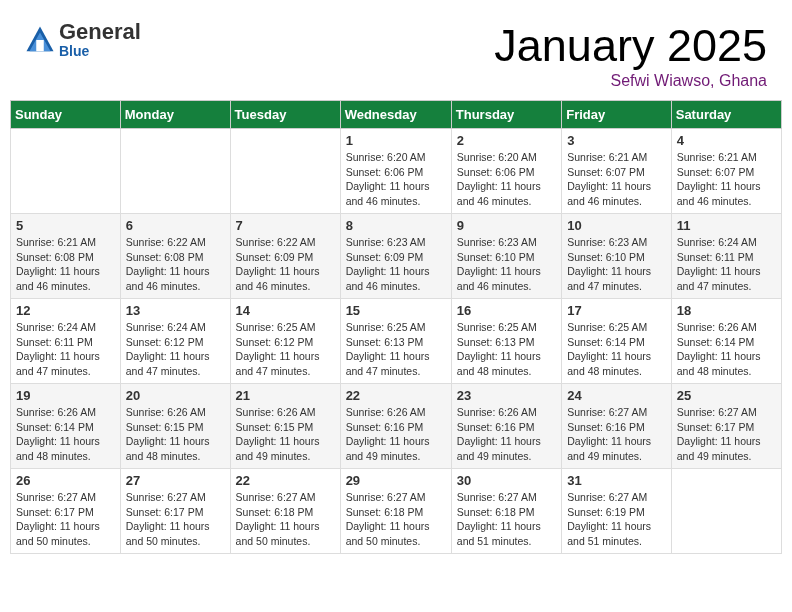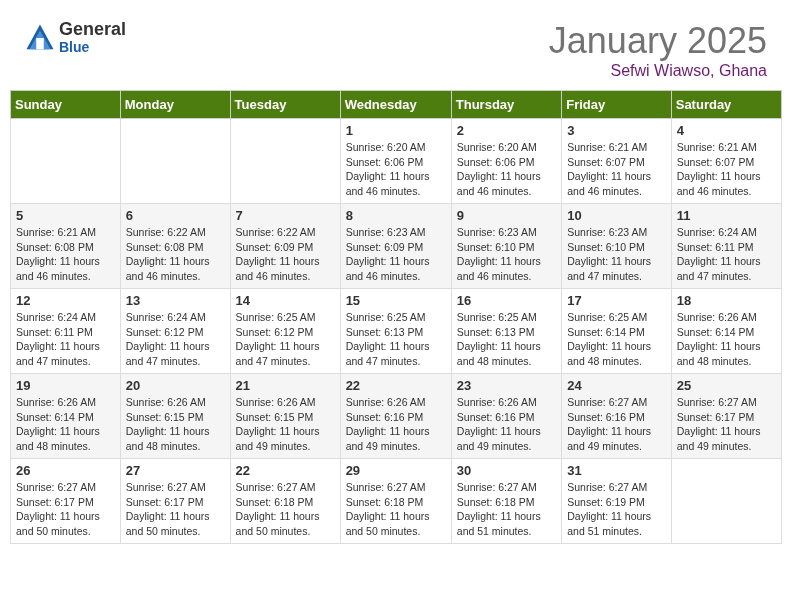--- a/index.html
+++ b/index.html
@@ -19,53 +19,53 @@
     .logo {
       display: flex;
       align-items: center;
     }
     .logo-text {
       display: flex;
       flex-direction: column;
       line-height: 1.1;
     }
     .logo-general {
-      font-size: 18px;
+      font-size: 22px;
       font-weight: bold;
       color: #333;
     }
     .logo-blue {
       font-size: 14px;
       font-weight: bold;
       color: #1a5fa8;
     }
     .logo-icon {
       width: 30px;
       height: 30px;
       margin-right: 4px;
     }
     .title-block {
       text-align: right;
     }
     .month-title {
-      font-size: 36px;
+      font-size: 45px;
       font-weight: 300;
-      color: #737373;
+      color: #000000;
     }
     .location-title {
       font-size: 16px;
       color: #701a75;
     }
     .calendar {
       width: 100%;
       border-collapse: collapse;
       margin-top: 5px;
     }
     .calendar th {
-      background: #4d7c0f;
+      background: #15803d;
       color: #fff;
       font-size: 13px;
       font-weight: bold;
       padding: 6px 4px;
       text-align: left;
       border: 1px solid #ccc;
     }
     .calendar td {
       border: 1px solid #ddd;
       vertical-align: top;

